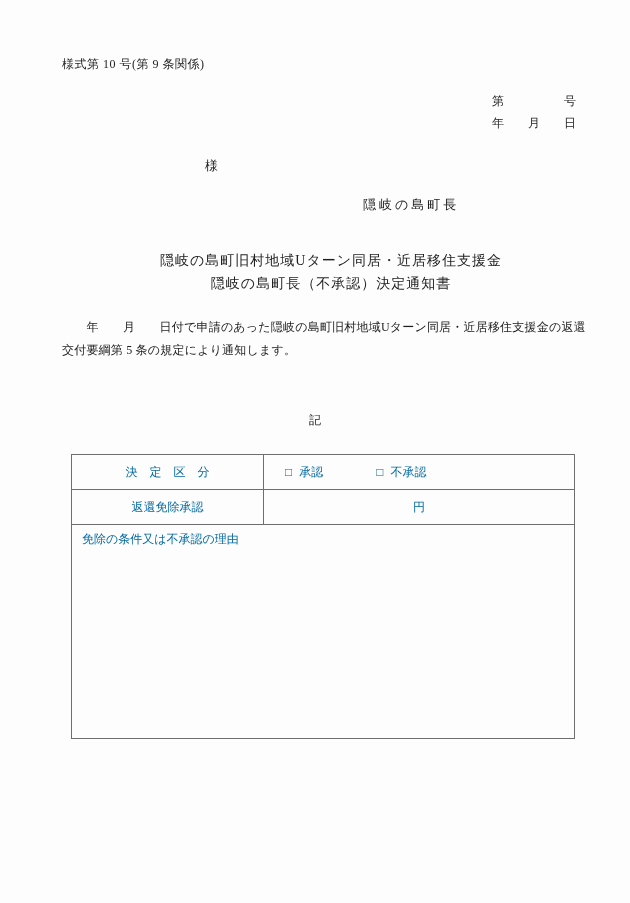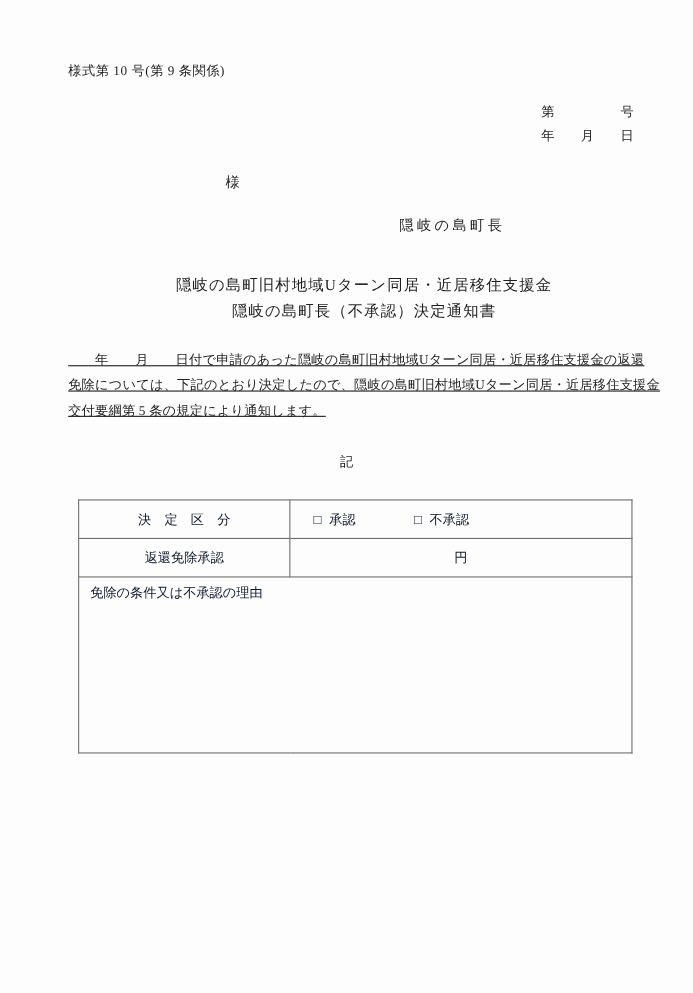--- a/index.html
+++ b/index.html
@@ -26,42 +26,42 @@
   .addressee { position: absolute; left: 205px; top: 157px; font-size: 13px; }
   .sender { position: absolute; left: 363px; top: 196px; font-size: 13px; letter-spacing: 3px; text-align: center; }
   .doc-title {
     position: absolute; left: 16px; top: 249px; width: 630px;
     text-align: center; font-size: 14px; line-height: 23px; letter-spacing: 1px;
   }
   .body-paragraph {
     position: absolute; left: 62px; top: 316px; width: 512px;
     line-height: 23px;
   }
-  .body-line { white-space: nowrap; letter-spacing: 0.2px; text-decoration: underline; }
+  .body-line { white-space: nowrap; letter-spacing: 0.2px; }
   .record-marker {
     position: absolute; left: 0; top: 412px; width: 630px; text-align: center;
   }
   table.decision-table {
     position: absolute; left: 71px; top: 454px;
     border-collapse: collapse; table-layout: fixed;
-    font-size: 12px; color: #0f172a;
+    font-size: 12px; color: #0369a1;
   }
   table.decision-table td {
     border: 1px solid #6e6e6e;
     background: #fdfdfd;
   }
   td.cell-label { width: 192px; height: 35px; text-align: center; vertical-align: middle; }
   td.cell-value { width: 311px; height: 35px; vertical-align: middle; }
   .options-wrap { display: flex; align-items: center; padding-left: 21px; }
   .option-group { display: inline-flex; align-items: center; gap: 7px; }
   .option-group + .option-group { margin-left: 53px; }
   .checkbox-glyph { font-size: 12px; line-height: 1; cursor: default; }
   td.cell-unit { text-align: center; vertical-align: middle; }
   td.cell-reason {
-    height: 160px; vertical-align: top;
+    height: 214px; vertical-align: top;
     padding: 6px 10px 0 10px;
   }
 </style>
 </head>
 <body>
 
 <div class="page">
 
   <div class="form-number">様式第 10 号(第 9 条関係)</div>
 
@@ -80,21 +80,20 @@
 
   <div class="sender">隠岐の島町長</div>
 
   <div class="doc-title">
     <div>隠岐の島町旧村地域Uターン同居・近居移住支援金</div>
     <div>隠岐の島町長（不承認）決定通知書</div>
   </div>
 
   <div class="body-paragraph">
     <div class="body-line">　　年　　月　　日付で申請のあった隠岐の島町旧村地域Uターン同居・近居移住支援金の返還</div>
-    <div class="body-line">免除については、下記のとおり決定したので、隠岐の島町旧村地域Uターン同居・近居移住支援金</div>
     <div class="body-line">交付要綱第 5 条の規定により通知します。</div>
   </div>
 
   <div class="record-marker">記</div>
 
   <table class="decision-table">
     <tbody>
         <tr>
       <td class="cell-label">決　定　区　分</td>
       <td class="cell-value">

